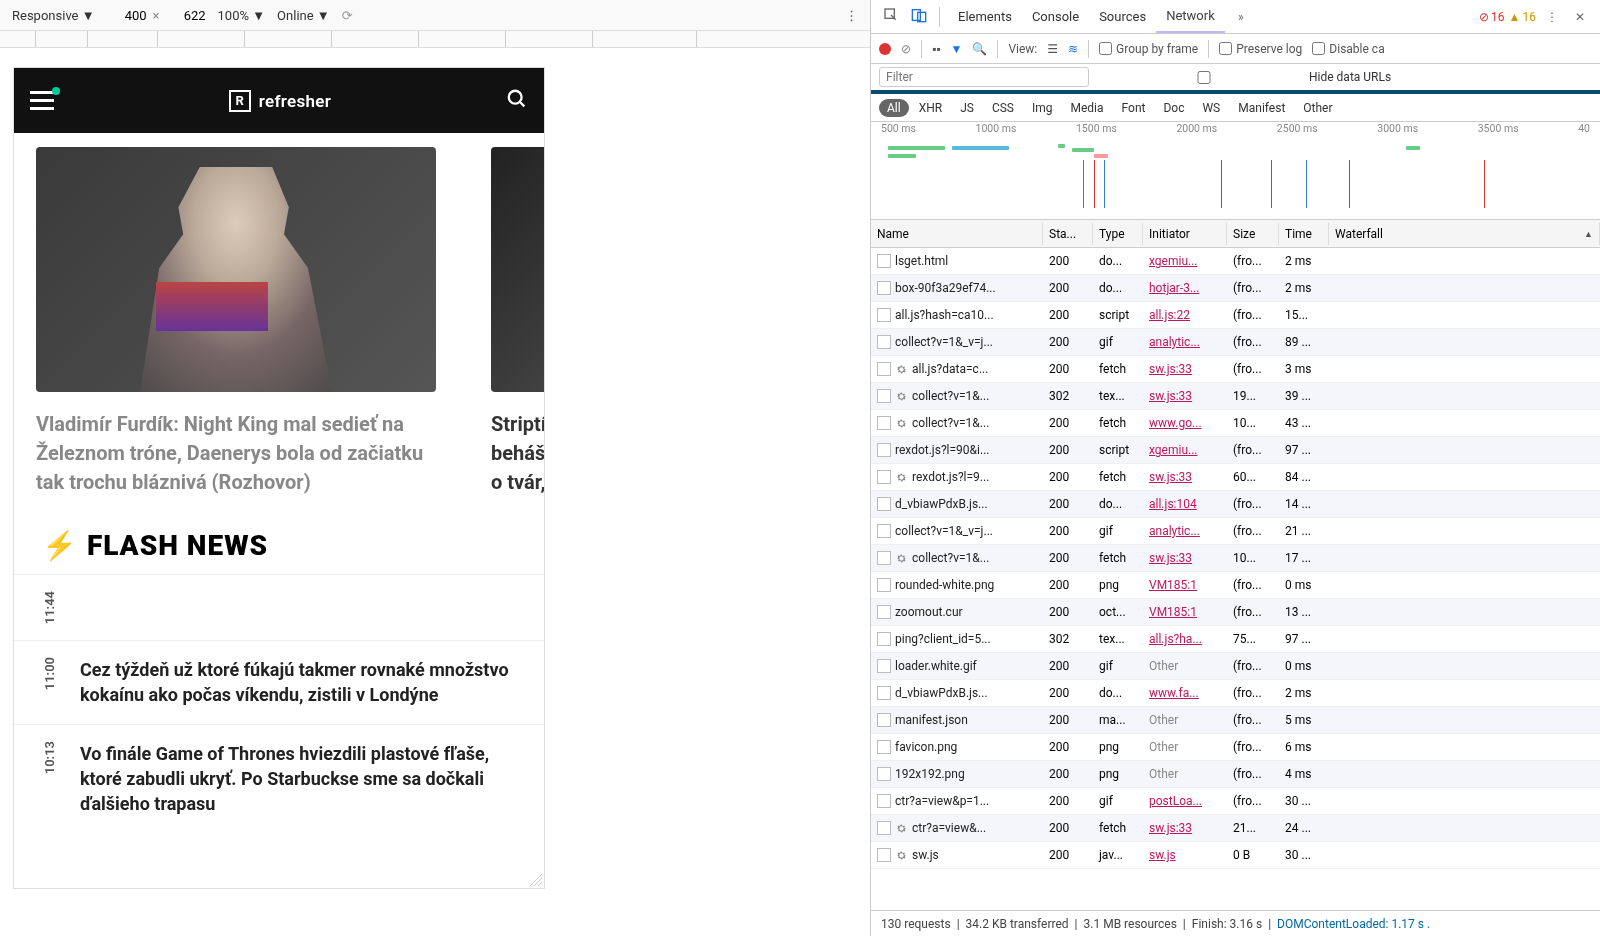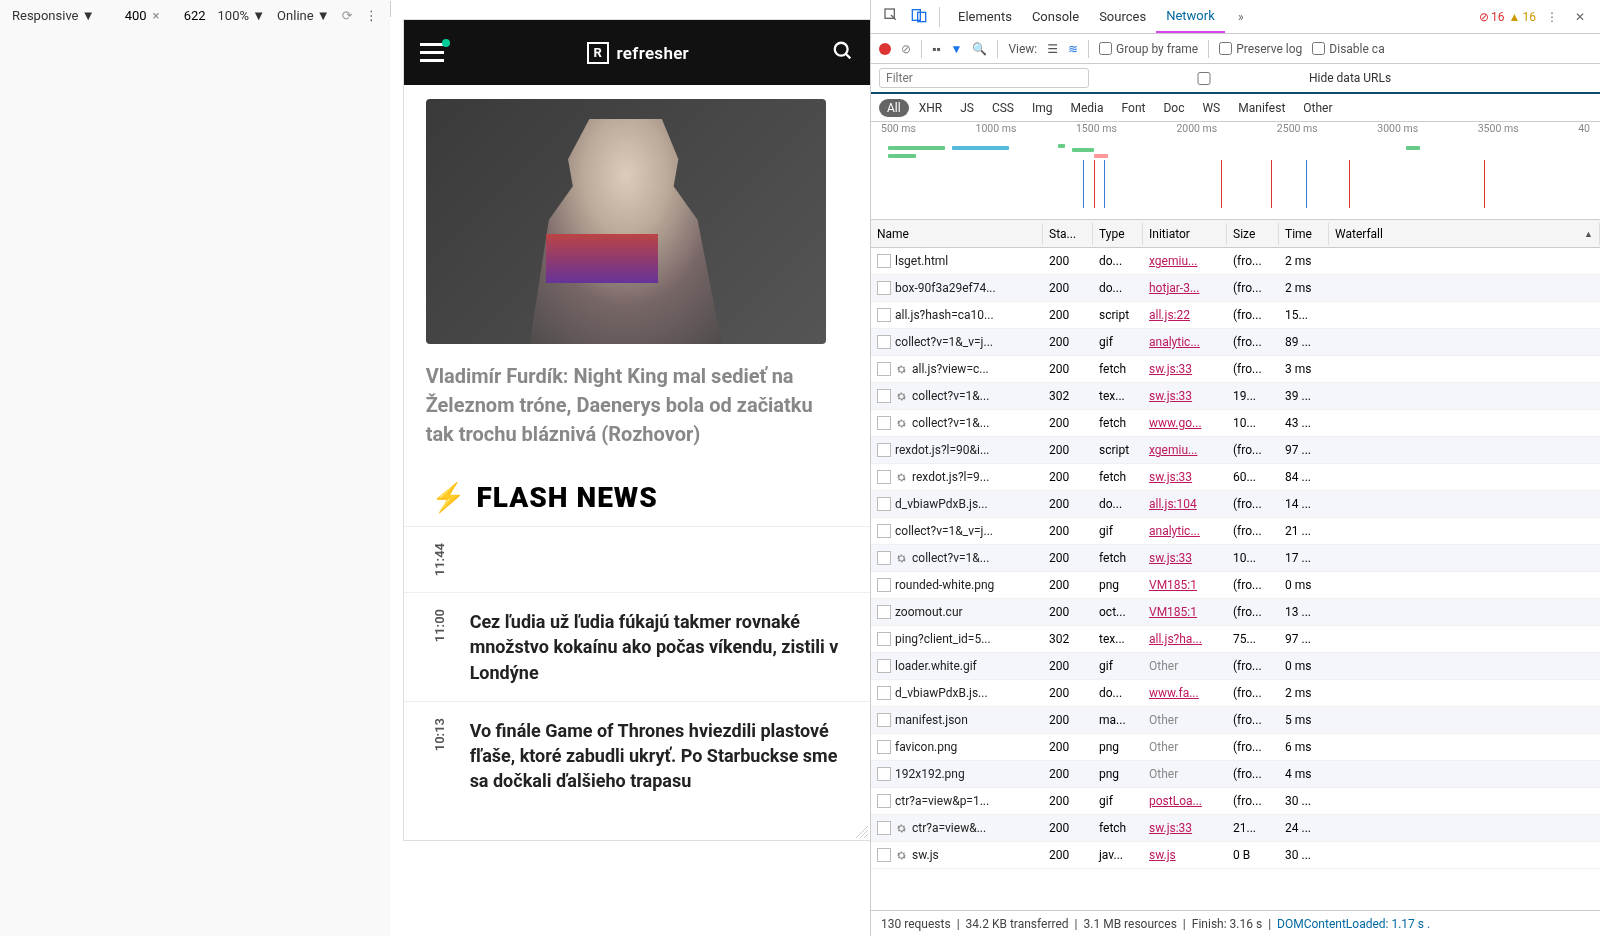--- a/index.html
+++ b/index.html
@@ -1,18 +1,18 @@
 <!DOCTYPE html>
 <html><head>
 <meta charset="utf-8">
 <style>
 * { margin:0; padding:0; box-sizing:border-box; font-family:-apple-system,BlinkMacSystemFont,"Segoe UI",Roboto,sans-serif; }
 html,body { width:1600px; height:936px; overflow:hidden; background:#fff; }
 .root { display:flex; width:100%; height:100%; }
-.left { width:870px; height:100%; background:#f9f9f9; display:flex; }
+.left { width:870px; height:100%; background:#f9f9f9; display:flex; flex-direction:column; }
 .right { flex:1; height:100%; border-left:1px solid #ccc; display:flex; flex-direction:column; font-size:12px; }
 
 
 .dev-toolbar { height:30px; display:flex; align-items:center; padding:0 12px; gap:12px; color:#333; font-size:13px; }
 .dev-toolbar .dim { display:flex; align-items:center; gap:6px; }
 .dev-toolbar input.dimval { width:40px; text-align:right; border:none; background:transparent; font-size:13px; }
 .dev-toolbar .sep { color:#888; }
 .dev-toolbar .drop { cursor:pointer; }
 .dev-toolbar .right-icons { margin-left:auto; display:flex; gap:12px; align-items:center; color:#555; }
 .ruler { height:18px; background:#fafafa; border-top:1px solid #ddd; border-bottom:1px solid #ddd; position:relative; }
@@ -41,29 +41,29 @@
 .flash-head .ttl { font-size:28px; font-weight:900; letter-spacing:1px; }
 .flash-item { display:flex; gap:20px; padding:16px 28px; border-top:1px solid #eee; align-items:flex-start; }
 .flash-item .time { writing-mode:sideways-lr; transform:rotate(0deg); font-size:13px; color:#555; font-weight:600; width:18px; text-align:center; }
 .flash-item .text { font-size:18px; font-weight:700; color:#222; line-height:1.4; flex:1; }
 .resize-handle { position:absolute; bottom:2px; right:2px; width:16px; height:16px; opacity:.4; }
 
 
 .dt-tabbar { height:34px; border-bottom:1px solid #ccc; display:flex; align-items:center; padding:0 8px; gap:4px; color:#333; }
 .dt-tabbar .icon { width:24px; text-align:center; color:#666; cursor:pointer; }
 .dt-tabbar .tab { padding:0 10px; height:100%; display:flex; align-items:center; cursor:pointer; font-size:13px; }
-.dt-tabbar .tab.active { border-bottom:2px solid #d946ef; color:#0369a1; }
+.dt-tabbar .tab.active { border-bottom:2px solid #c4b5fd; color:#404040; }
 .dt-tabbar .spacer { flex:1; }
 .dt-tabbar .badge-err { color:#d33; font-size:12px; display:flex; align-items:center; gap:2px; }
 .dt-tabbar .badge-warn { color:#c90; font-size:12px; display:flex; align-items:center; gap:2px; }
 .dt-toolbar { height:30px; border-bottom:1px solid #ccc; display:flex; align-items:center; padding:0 8px; gap:10px; color:#555; font-size:12px; }
 .dt-toolbar .rec { width:12px; height:12px; border-radius:50%; background:#d33; }
 .dt-toolbar .vline { width:1px; height:18px; background:#ccc; }
 .dt-toolbar label { display:flex; align-items:center; gap:4px; }
-.dt-filter { height:30px; border-bottom:2px solid #0c4a6e; display:flex; align-items:center; padding:0 8px; gap:10px; font-size:12px; }
+.dt-filter { height:30px; border-bottom:4px solid #0c4a6e; display:flex; align-items:center; padding:0 8px; gap:10px; font-size:12px; }
 .dt-filter input { width:210px; border:1px solid #ccc; border-radius:3px; padding:2px 6px; font-size:12px; }
 .dt-filter label { display:flex; align-items:center; color:#333; }
 .dt-types { height:28px; border-bottom:1px solid #ccc; display:flex; align-items:center; padding:0 8px; gap:2px; font-size:12px; }
 .dt-types .chip { padding:2px 8px; border-radius:10px; cursor:pointer; color:#333; }
 .dt-types .chip.active { background:#666; color:#fff; }
 .timeline { height:98px; border-bottom:1px solid #ccc; position:relative; background:#fff; overflow:hidden; }
 .timeline .ticks { position:absolute; top:0; left:10px; right:10px; height:18px; display:flex; justify-content:space-between; font-size:10.5px; color:#888; }
 .timeline .mini { position:absolute; top:20px; left:10px; right:10px; height:70px; }
 .timeline .bar { position:absolute; height:4px; border-radius:1px; }
 .timeline .vl { position:absolute; top:18px; bottom:4px; width:1px; }
@@ -157,21 +157,21 @@
     <div class="flash-head">
       <span class="bolt">⚡</span>
       <span class="ttl">FLASH NEWS</span>
     </div>
     <div id="flash-list">
             <div class="flash-item">
               <div class="time">11:44</div>
             </div>
             <div class="flash-item">
               <div class="time">11:00</div>
-              <div class="text">Cez ľudia už ľudia fúkajú takmer rovnaké množstvo kokaínu ako počas víkendu, zistili v Londýne</div>
+              <div class="text">Cez týždeň už ktoré fúkajú takmer rovnaké množstvo kokaínu ako počas víkendu, zistili v Londýne</div>
             </div>
             <div class="flash-item">
               <div class="time">10:13</div>
               <div class="text">Vo finále Game of Thrones hviezdili plastové fľaše, ktoré zabudli ukryť. Po Starbuckse sme sa dočkali ďalšieho trapasu</div>
             </div>
           </div>
 
     <div class="resize-handle">
       <svg viewBox="0 0 16 16">
               <path d="M16 0v16H0" fill="none"></path>
@@ -343,21 +343,21 @@
           <div class="col-size">(fro...</div>
           <div class="col-time">89 ...</div>
           <div class="col-wf" style="position:relative"></div>
         </div>
         <div class="net-row">
           <div class="col-name">
             <span class="fi"></span>
             <svg class="gear" viewBox="0 0 24 24" fill="#888">
               <path d="M12 8a4 4 0 100 8 4 4 0 000-8zm9 4l-2 .5-.8 2 1 1.8-1.4 1.4-1.8-1-2 .8-.5 2h-2l-.5-2-2-.8-1.8 1-1.4-1.4 1-1.8-.8-2L3 12l2-.5.8-2-1-1.8L6.2 6.3l1.8 1 2-.8.5-2h2l.5 2 2 .8 1.8-1 1.4 1.4-1 1.8.8 2z"></path>
             </svg>
-            <span>all.js?view=c...</span>
+            <span>all.js?data=c...</span>
           </div>
           <div class="col-status">200</div>
           <div class="col-type">fetch</div>
           <div class="col-init "><a>sw.js:33</a></div>
           <div class="col-size">(fro...</div>
           <div class="col-time">3 ms</div>
           <div class="col-wf" style="position:relative"></div>
         </div>
         <div class="net-row">
           <div class="col-name">

